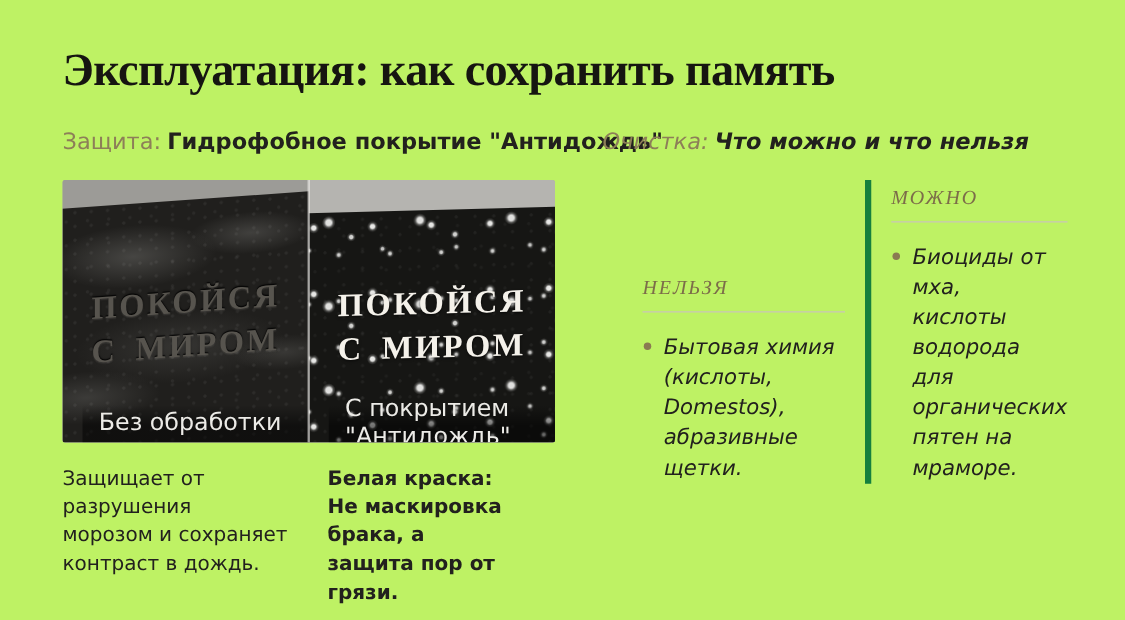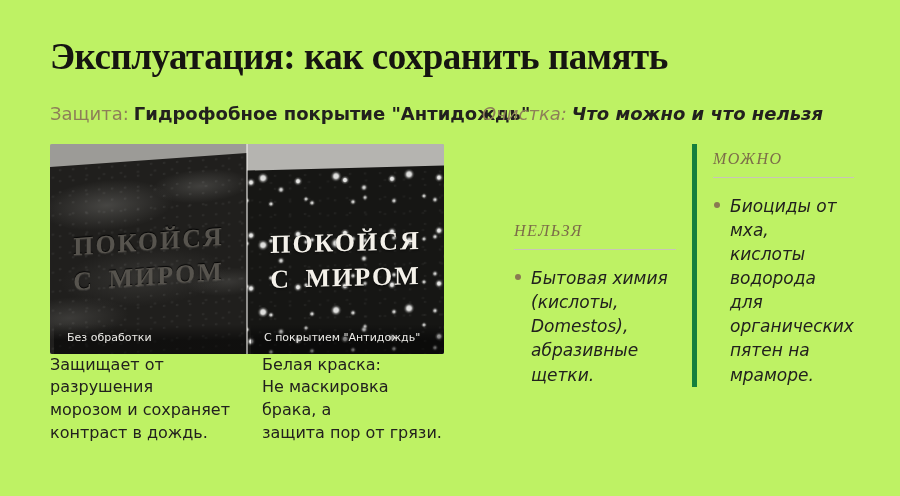--- a/index.html
+++ b/index.html
@@ -79,35 +79,35 @@
   .slab-text span { display:block; }
   .slab-text.engraved {
     color:#57544e;
     text-shadow:0 -1px 1px rgba(0,0,0,.9), 0 1px 1px rgba(110,107,102,.3);
   }
   .slab-text.bright {
     color:#f4f1ea;
     text-shadow:0 1px 2px rgba(0,0,0,.65);
   }
   .caption {
-    position:absolute; left:4px; right:0; bottom:0; height:30px; z-index:3;
+    position:absolute; left:16px; right:0; bottom:0; height:30px; z-index:3;
     display:flex; align-items:center; padding:0 0 2px 13px;
-    font-size:11px; color:#ecebe7;
+    font-size:19px; color:#ecebe7;
     background:linear-gradient(rgba(0,0,0,0), rgba(0,0,0,.5) 55%);
   }
   .vdivider {
     position:absolute; left:50%; top:0; bottom:0; width:2px; z-index:4;
     background:rgba(244,243,238,.55); transform:translateX(-1px);
   }
 
   
-  .notes { display:flex; }
+  .notes { display:flex; margin-top:18px; }
   .note { font-size:16px; line-height:1.42; white-space:pre-line; color:#22211e; }
   .note-1 { flex:0 0 212px; }
-  .note-2 { flex:1; }
+  .note-2 { flex:1;font-weight:bold; }
 
   
   .table { display:flex; align-items:flex-end; min-height:180px; margin-top:10px;margin-left:32px; }
   .tcol { padding-top:0; }
   .tcol-left  { flex:0 0 178px; padding-right:16px; }
   .tcol-right { flex:1; padding-left:16px; border-left:5px solid #15803d; }
   .theader {
     font-family:"Liberation Serif","DejaVu Serif",serif;
     font-size:16px; letter-spacing:1.5px; color:#7c6d49;
     padding:6px 0 9px 0; border-bottom:1px solid #c9c5b8;

